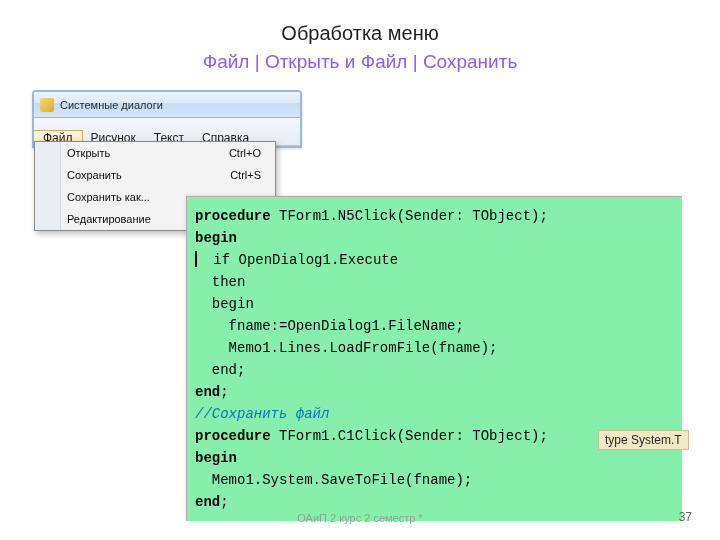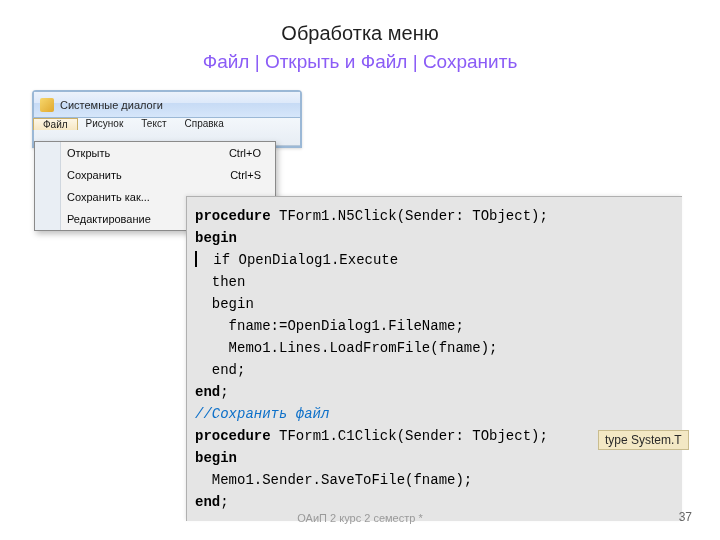--- a/index.html
+++ b/index.html
@@ -48,22 +48,22 @@
     width: 14px; height: 14px;
     background: linear-gradient(135deg,#f7d76c,#e0a82e);
     border-radius: 2px;
     display: inline-block;
   }
   .menubar {
     height: 28px;
     background: linear-gradient(180deg,#f3f7fb,#e7edf4);
     border-bottom: 1px solid #b8c8d9;
     display: flex;
-    align-items: flex-start;
-    font-size: 10px;
+    align-items: flex-end;
+    font-size: 12px;
     color: #1a1a1a;
   }
   .menubar .menu-item {
     padding: 0 9px;
     display: flex;
     align-items: center;
     cursor: default;
   }
   .menubar .menu-item.open {
     background: linear-gradient(180deg,#fdf6e6,#f6e7c4);
@@ -102,21 +102,21 @@
     position: absolute;
     right: 14px;
   }
   .code-block {
     position: absolute;
     left: 186px;
     top: 196px;
     width: 496px;
     border-top: 1px solid #b0b0b0;
     border-left: 1px solid #b0b0b0;
-    background: #e5e5e5;
+    background: #86efac;
     box-shadow: -1px -1px 3px rgba(0,0,0,0.08);
     padding: 8px 4px 8px 8px;
   }
   .code-line {
     font-family: "Courier New", monospace;
     font-size: 14px;
     line-height: 22px;
     white-space: pre;
     color: #000;
     position: relative;
@@ -194,20 +194,20 @@
     <div class="code-line"><span class="cursor"></span><span>  if OpenDialog1.Execute</span></div>
     <div class="code-line"><span>  then</span></div>
     <div class="code-line"><span>  begin</span></div>
     <div class="code-line"><span>    fname:=OpenDialog1.FileName;</span></div>
     <div class="code-line"><span>    Memo1.Lines.LoadFromFile(fname);</span></div>
     <div class="code-line"><span>  end;</span></div>
     <div class="code-line"><span class="kw">end</span><span>;</span></div>
     <div class="code-line"><span class="cm">//Сохранить файл</span></div>
     <div class="code-line"><span class="kw">procedure</span><span> TForm1.C1Click(Sender: TObject);</span></div>
     <div class="code-line"><span class="kw">begin</span></div>
-    <div class="code-line"><span>  Memo1.Sender.SaveToFile(fname);</span></div>
+    <div class="code-line"><span>  Memo1.System.SaveToFile(fname);</span></div>
     <div class="code-line"><span class="kw">end</span><span>;</span></div>
   </div>
 
 <div class="tooltip">type System.T</div>
 
 <div class="footer center">ОАиП 2 курс 2 семестр    *</div>
 <div class="footer right">37</div>
 
 </body></html>

